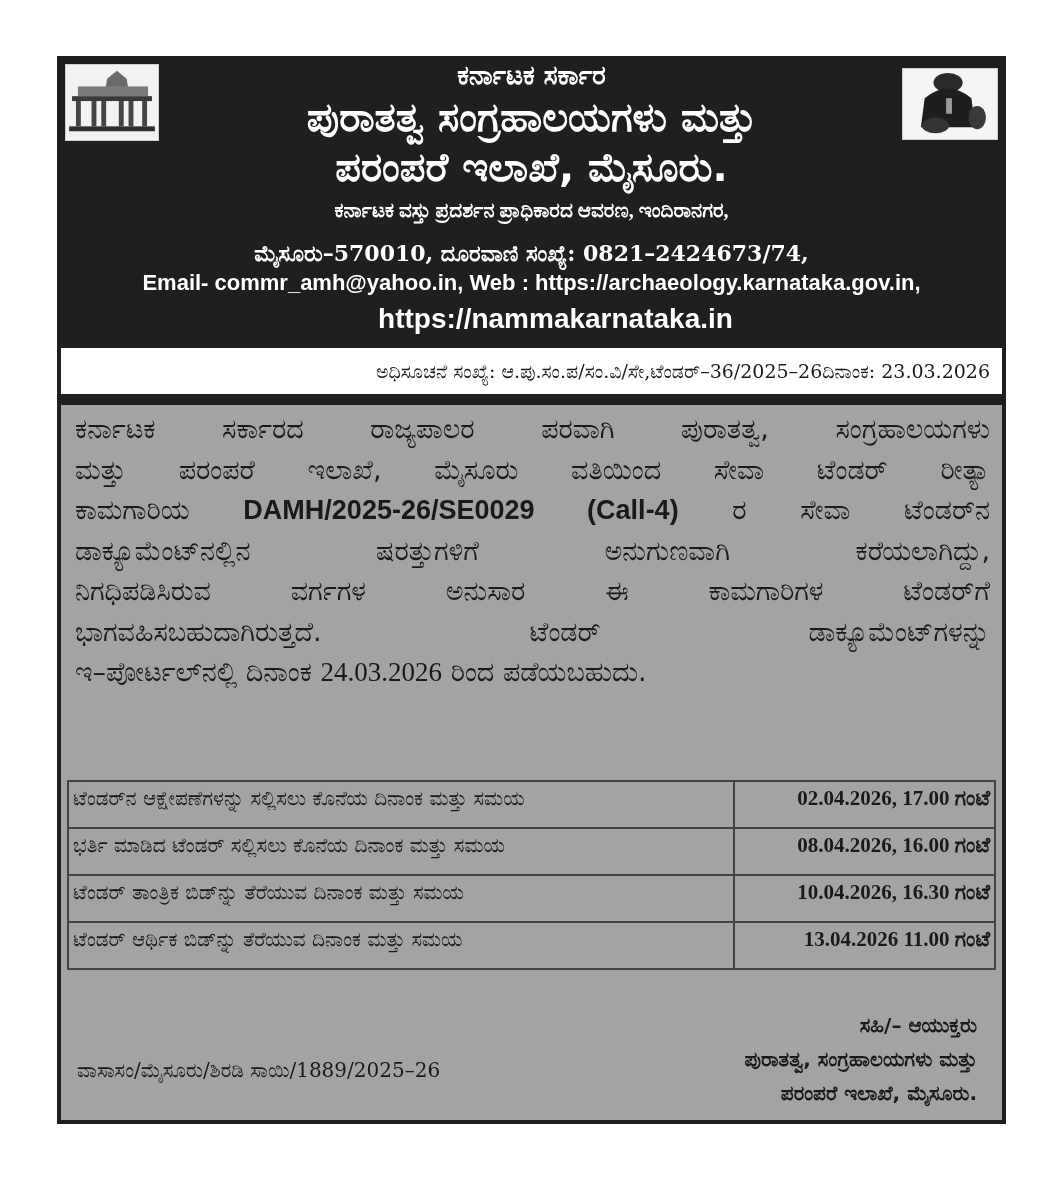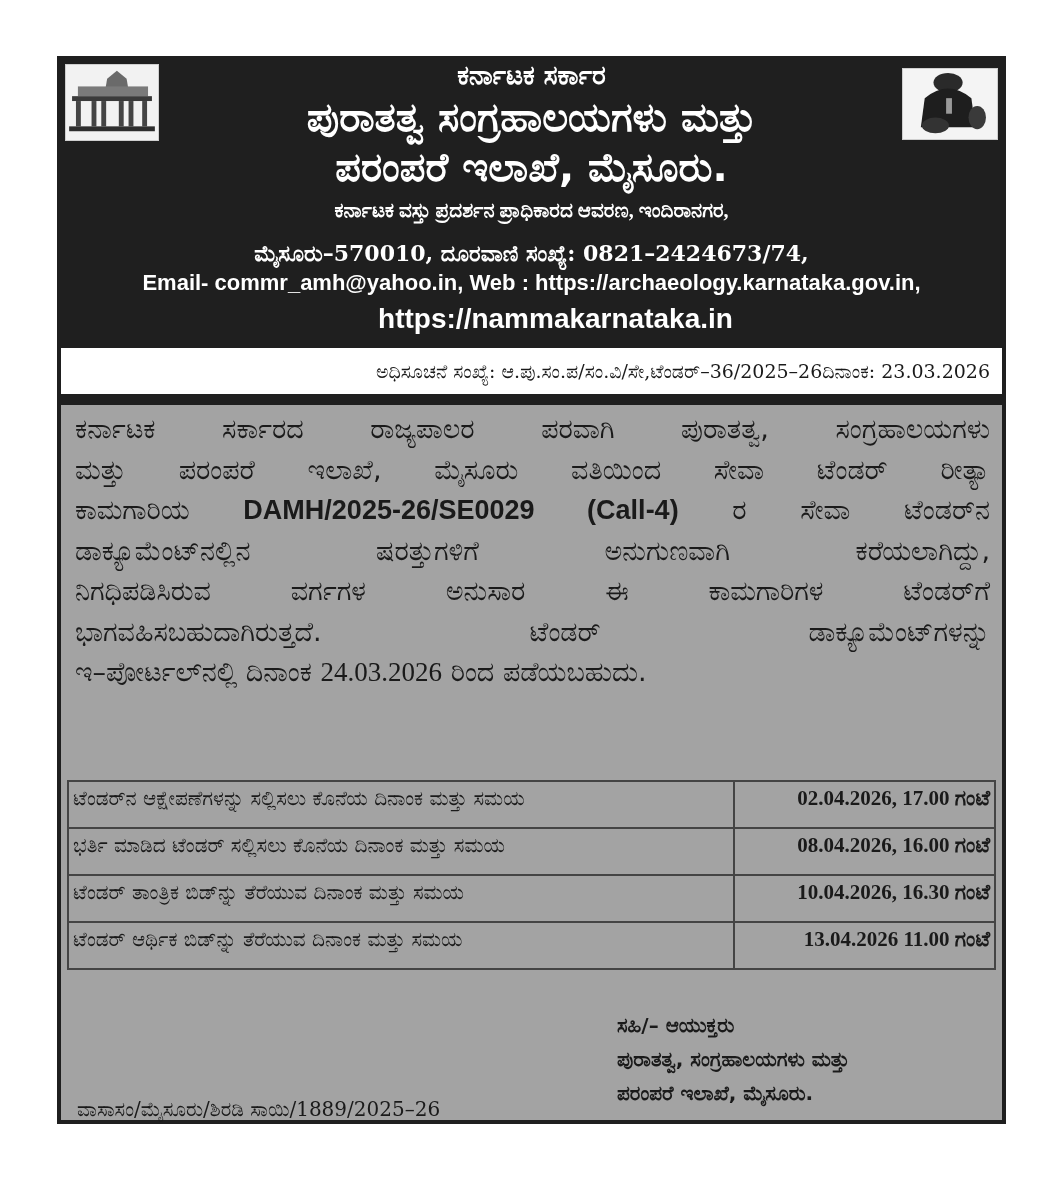--- a/index.html
+++ b/index.html
@@ -22,22 +22,22 @@
   .body { position: absolute; left: 4px; top: 349px; width: 941px; height: 715px; background: #a3a3a3; }
   .para { position: absolute; left: 14px; top: 4px; width: 915px; font-size: 27px; line-height: 40.5px; text-align: justify; text-align-last: left; font-family: "DejaVu Sans", sans-serif; }
   .para .line { display: block; text-align: justify; text-align-last: justify; white-space: nowrap; }
   .para .line.last { text-align-last: left; }
   .para b { font-family: "Liberation Sans", sans-serif; }
   .para .date-b { font-family: "Liberation Serif", serif; font-weight: normal; }
   table.sched { position: absolute; left: 6px; top: 375px; width: 929px; border-collapse: collapse; border: 2px solid #333; }
   table.sched td { border: 2px solid #444; height: 47px; box-sizing: border-box; font-size: 20px; padding: 0 4px; vertical-align: top; padding-top: 4px; }
   table.sched td.label { width: 666px; font-family: "DejaVu Sans", sans-serif; }
   table.sched td.val { font-family: "Liberation Serif", serif; font-weight: bold; font-size: 21px; text-align: right; }
-  .footer-ref { position: absolute; left: 16px; top: 692px; font-size: 20px; }
-  .sign { position: absolute; left: 556px; top: 603px; width: 360px; text-align: left; font-family: "DejaVu Sans", sans-serif; font-weight: bold; font-size: 20px; line-height: 34px; }
+  .footer-ref { position: absolute; left: 16px; top: 653px; font-size: 20px; }
+  .sign { position: absolute; left: 556px; top: 603px; width: 360px; text-align: right; font-family: "DejaVu Sans", sans-serif; font-weight: bold; font-size: 20px; line-height: 34px; }
 </style>
 </head>
 <body>
 
 <div class="frame">
 
   <div class="header">
     <div class="logo logo-left">
       <svg viewBox="0 0 94 77">
         <rect width="94" height="77" fill="#f2f2f2"></rect>

